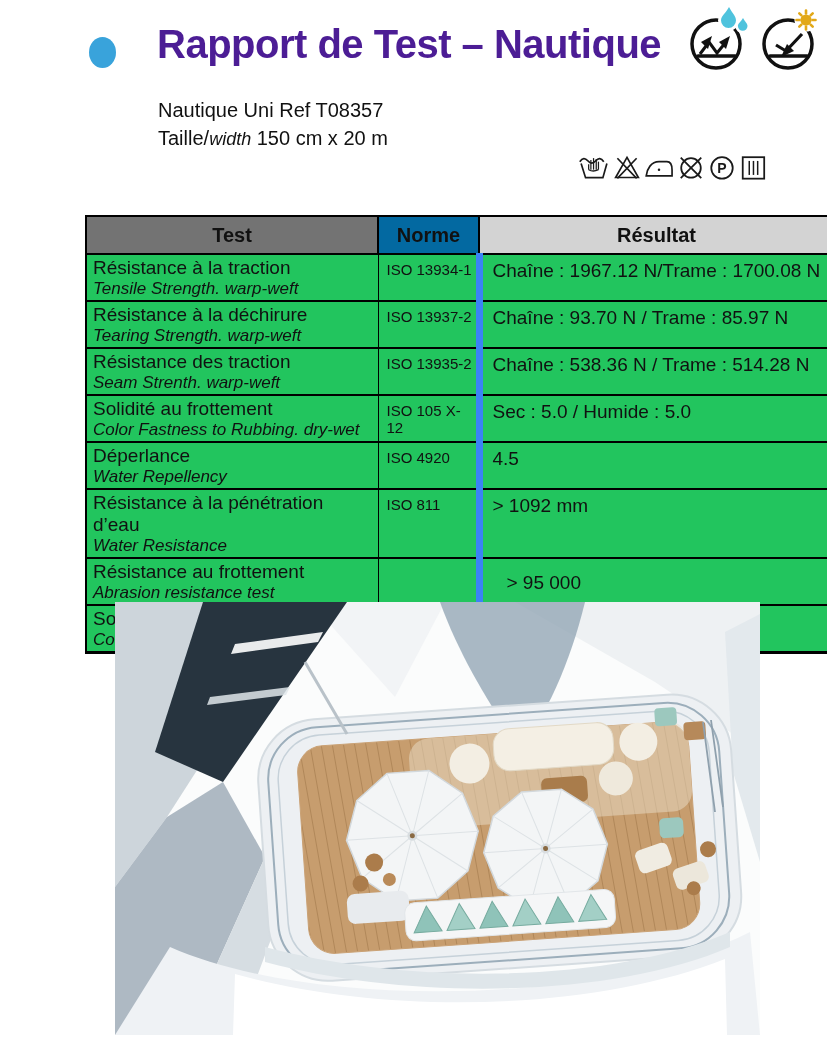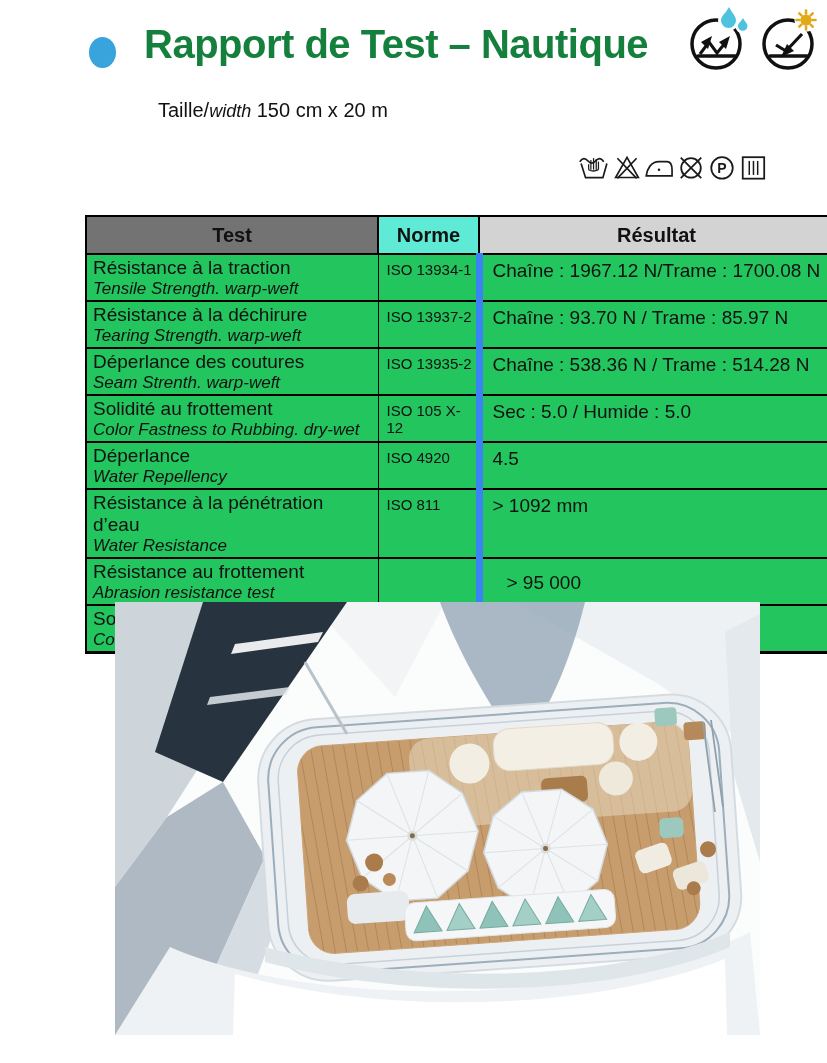--- a/index.html
+++ b/index.html
@@ -1,22 +1,22 @@
 <!DOCTYPE html>
 <html><head>
 <meta charset="utf-8">
 <style>
   html,body{margin:0;padding:0;background:#fff;}
   .page{position:relative;width:827px;height:1063px;background:#fff;overflow:hidden;
         font-family:"Liberation Sans",sans-serif;color:#111;}
 
   
   .dot{position:absolute;left:89px;top:37px;width:27px;height:31px;border-radius:50%;background:#39a3db;}
-  h1.title{position:absolute;left:144px;top:22px;margin:0;font-size:40px;font-weight:bold;
-           letter-spacing:-0.5px;color:#15803d;white-space:nowrap;}
+  h1.title{position:absolute;left:157px;top:22px;margin:0;font-size:40px;font-weight:bold;
+           letter-spacing:-0.5px;color:#4c1d95;white-space:nowrap;}
   .badges{position:absolute;left:686px;top:6px;display:flex;gap:5px;}
   .badges svg{display:block;}
 
   
   .product{position:absolute;left:158px;top:96px;width:620px;font-size:20px;line-height:28px;}
   .product p{margin:0;}
   .product i{font-style:italic;font-size:18px;}
   .care{position:absolute;left:420px;top:57px;display:flex;gap:3px;align-items:flex-end;}
   .care svg{display:block;}
 
@@ -80,20 +80,21 @@
           <path d="M55.5,14 L58.5,14"></path>
         <path d="M42.3,7.3 L44.4,9.4"></path>
           <path d="M53.6,18.6 L55.7,20.7"></path>
         <path d="M55.7,7.3 L53.6,9.4"></path>
           <path d="M44.4,18.6 L42.3,20.7"></path>
       </g>
     </svg>
   </div>
 
   <section class="product">
+    <p>Nautique Uni Ref T08357</p>
     <p><span>Taille/</span><i>width</i><span> 150 cm x 20 m</span></p>
 
     <div class="care">
       <svg width="32" height="28" viewBox="0 0 36 30" fill="none" stroke="#1a1a1a" stroke-width="1.9">
         <path d="M2,9 c3,-4.5 6,-4.5 9,-1 c3,3.5 6,3.5 9,0 c3,-3.5 6,-3.5 9,1"></path>
         <path d="M3.5,11 L8.5,27 L28,27 L32.5,11"></path>
         <g stroke-width="1.4">
           <path d="M14.5,7 L14.5,18"></path>
             <path d="M17.5,5 L17.5,18"></path>
           <path d="M20.5,6 L20.5,18"></path>
@@ -126,21 +127,21 @@
             <path d="M20,8.5 L20,23.5"></path>
         </g>
       </svg>
     </div>
   </section>
 
   <table class="tests">
     <thead>
       <tr>
         <th class="h-test" style="background: #737373;">Test</th>
-        <th class="h-norme" style="background: #5eead4;">Norme</th>
+        <th class="h-norme" style="background: #0369a1;">Norme</th>
         <th class="h-res" style="background: rgb(211, 211, 211);">Résultat</th>
       </tr>
     </thead>
     <tbody>
         <tr>
       <td class="c-test">
         <div class="fr">Résistance à la traction</div>
         <div class="en">Tensile Strength. warp-weft</div>
       </td>
       <td class="c-norme">ISO 13934-1</td>
@@ -149,21 +150,21 @@
         <tr>
       <td class="c-test">
         <div class="fr">Résistance à la déchirure</div>
         <div class="en">Tearing Strength. warp-weft</div>
       </td>
       <td class="c-norme">ISO 13937-2</td>
       <td class="c-res">Chaîne : 93.70 N / Trame : 85.97 N</td>
     </tr>
         <tr>
       <td class="c-test">
-        <div class="fr">Déperlance des coutures</div>
+        <div class="fr">Résistance des traction</div>
         <div class="en">Seam Strenth. warp-weft</div>
       </td>
       <td class="c-norme">ISO 13935-2</td>
       <td class="c-res">Chaîne : 538.36 N / Trame : 514.28 N</td>
     </tr>
         <tr>
       <td class="c-test">
         <div class="fr">Solidité au frottement</div>
         <div class="en">Color Fastness to Rubbing. dry-wet</div>
       </td>

